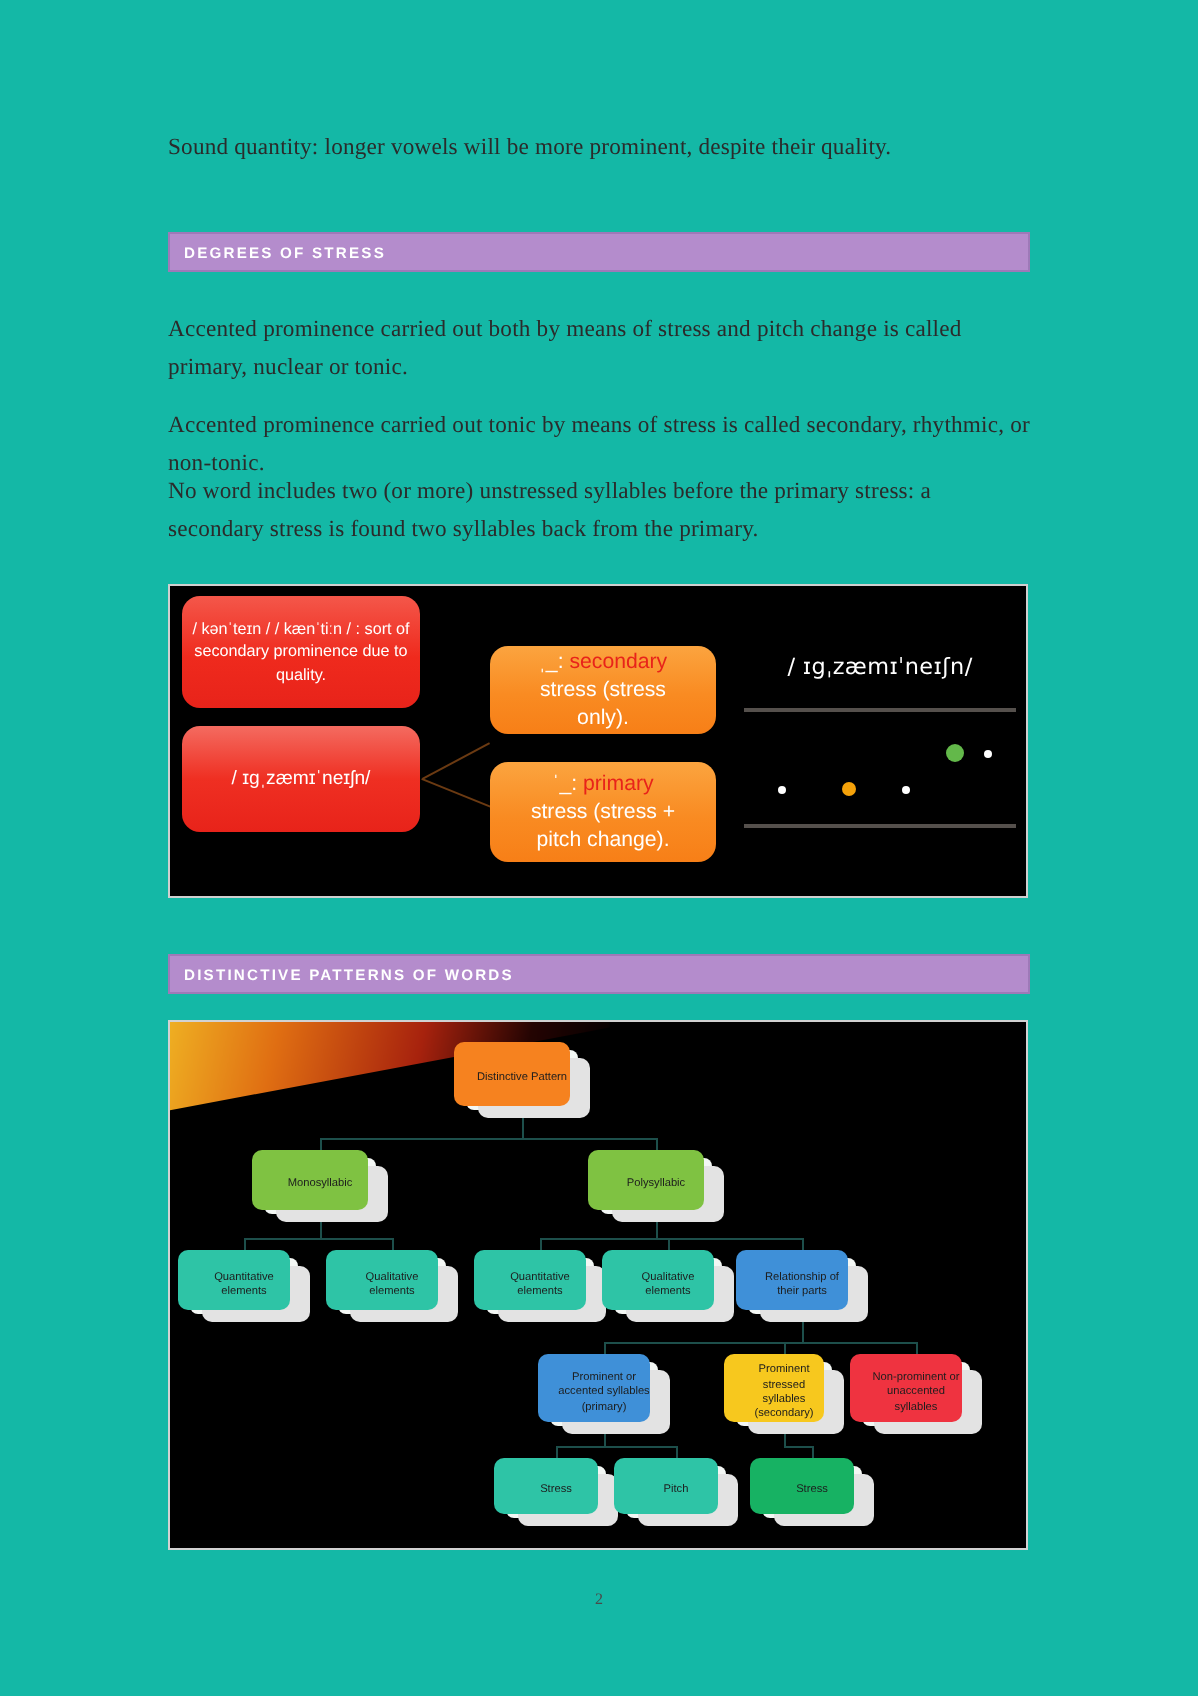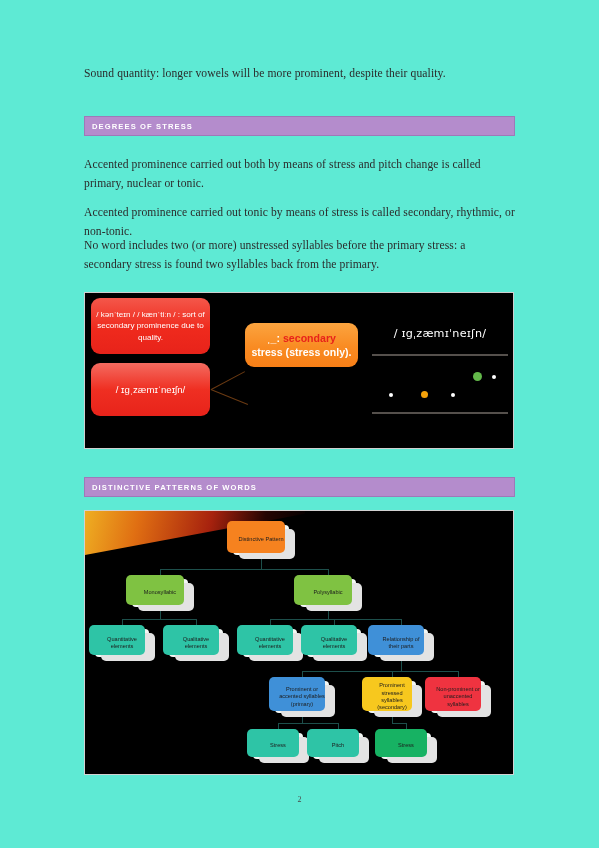--- a/index.html
+++ b/index.html
@@ -14,21 +14,21 @@
     font-family: "Liberation Serif", serif;
     color: #231f20;
     overflow: hidden;
   }
 
   .page {
     position: absolute;
     left: 0; top: 0;
     width: 599px;
     height: 848px;
-    background: #5eead4;
+    background: #14b8a6;
   }
 
   .content {
     position: absolute;
     left: 84px;
     top: 0;
     width: 431px;
   }
 
   
@@ -114,22 +114,21 @@
     border-radius: 9px;
     box-sizing: border-box;
     display: flex;
     align-items: center;
     text-align: center;
     font-family: "Liberation Sans", sans-serif;
     color: #ffffff;
     font-size: 10.6px;
     line-height: 14px;
     background: linear-gradient(180deg,#fba43f 0%, #f98b22 55%, #f77f17 100%);
-    padding: 2px 5px;
-    font-weight: bold;
+    padding: 2px 20px;
   }
   .or-a { left: 160px; top: 30px; width: 113px; height: 44px; }
   .or-b { left: 160px; top: 88px; width: 113px; height: 50px; }
   .kw { color: #e8231a; }
   .mark { color: #ffffff; }
 
   .connector {
     position: absolute;
     background: #6b3a12;
     height: 1px;
@@ -278,20 +277,26 @@
       <div class="connector" style="left:126px; top:96px; width:38px; transform:rotate(-28deg);"></div>
       <div class="connector" style="left:126px; top:96px; width:40px; transform:rotate(22deg);"></div>
 
       <div class="orange-box or-a">
         <span>
           <span class="mark">ˌ_</span><span class="mark">: </span><span class="kw">secondary</span>
           <span>stress (stress only).</span>
         </span>
       </div>
 
+      <div class="orange-box or-b">
+        <span>
+          <span class="mark">ˈ_</span><span class="mark">: </span><span class="kw">primary</span>
+          <span>stress (stress + pitch change).</span>
+        </span>
+      </div>
 
       <div class="trans">/ ɪgˌzæmɪˈneɪʃn/</div>
       <div class="rule rule-top"></div>
       <div class="rule rule-bot"></div>
       <div id="dot-layer">
           <div class="dot" style="left: 304px; top: 100px; width: 4px; height: 4px; background: rgb(255, 255, 255);"></div>
           <div class="dot" style="left: 336px; top: 98px; width: 7px; height: 7px; background: rgb(245, 162, 10);"></div>
           <div class="dot" style="left: 366px; top: 100px; width: 4px; height: 4px; background: rgb(255, 255, 255);"></div>
           <div class="dot" style="left: 388px; top: 79px; width: 9px; height: 9px; background: rgb(99, 184, 74);"></div>
           <div class="dot" style="left: 407px; top: 82px; width: 4px; height: 4px; background: rgb(255, 255, 255);"></div>

